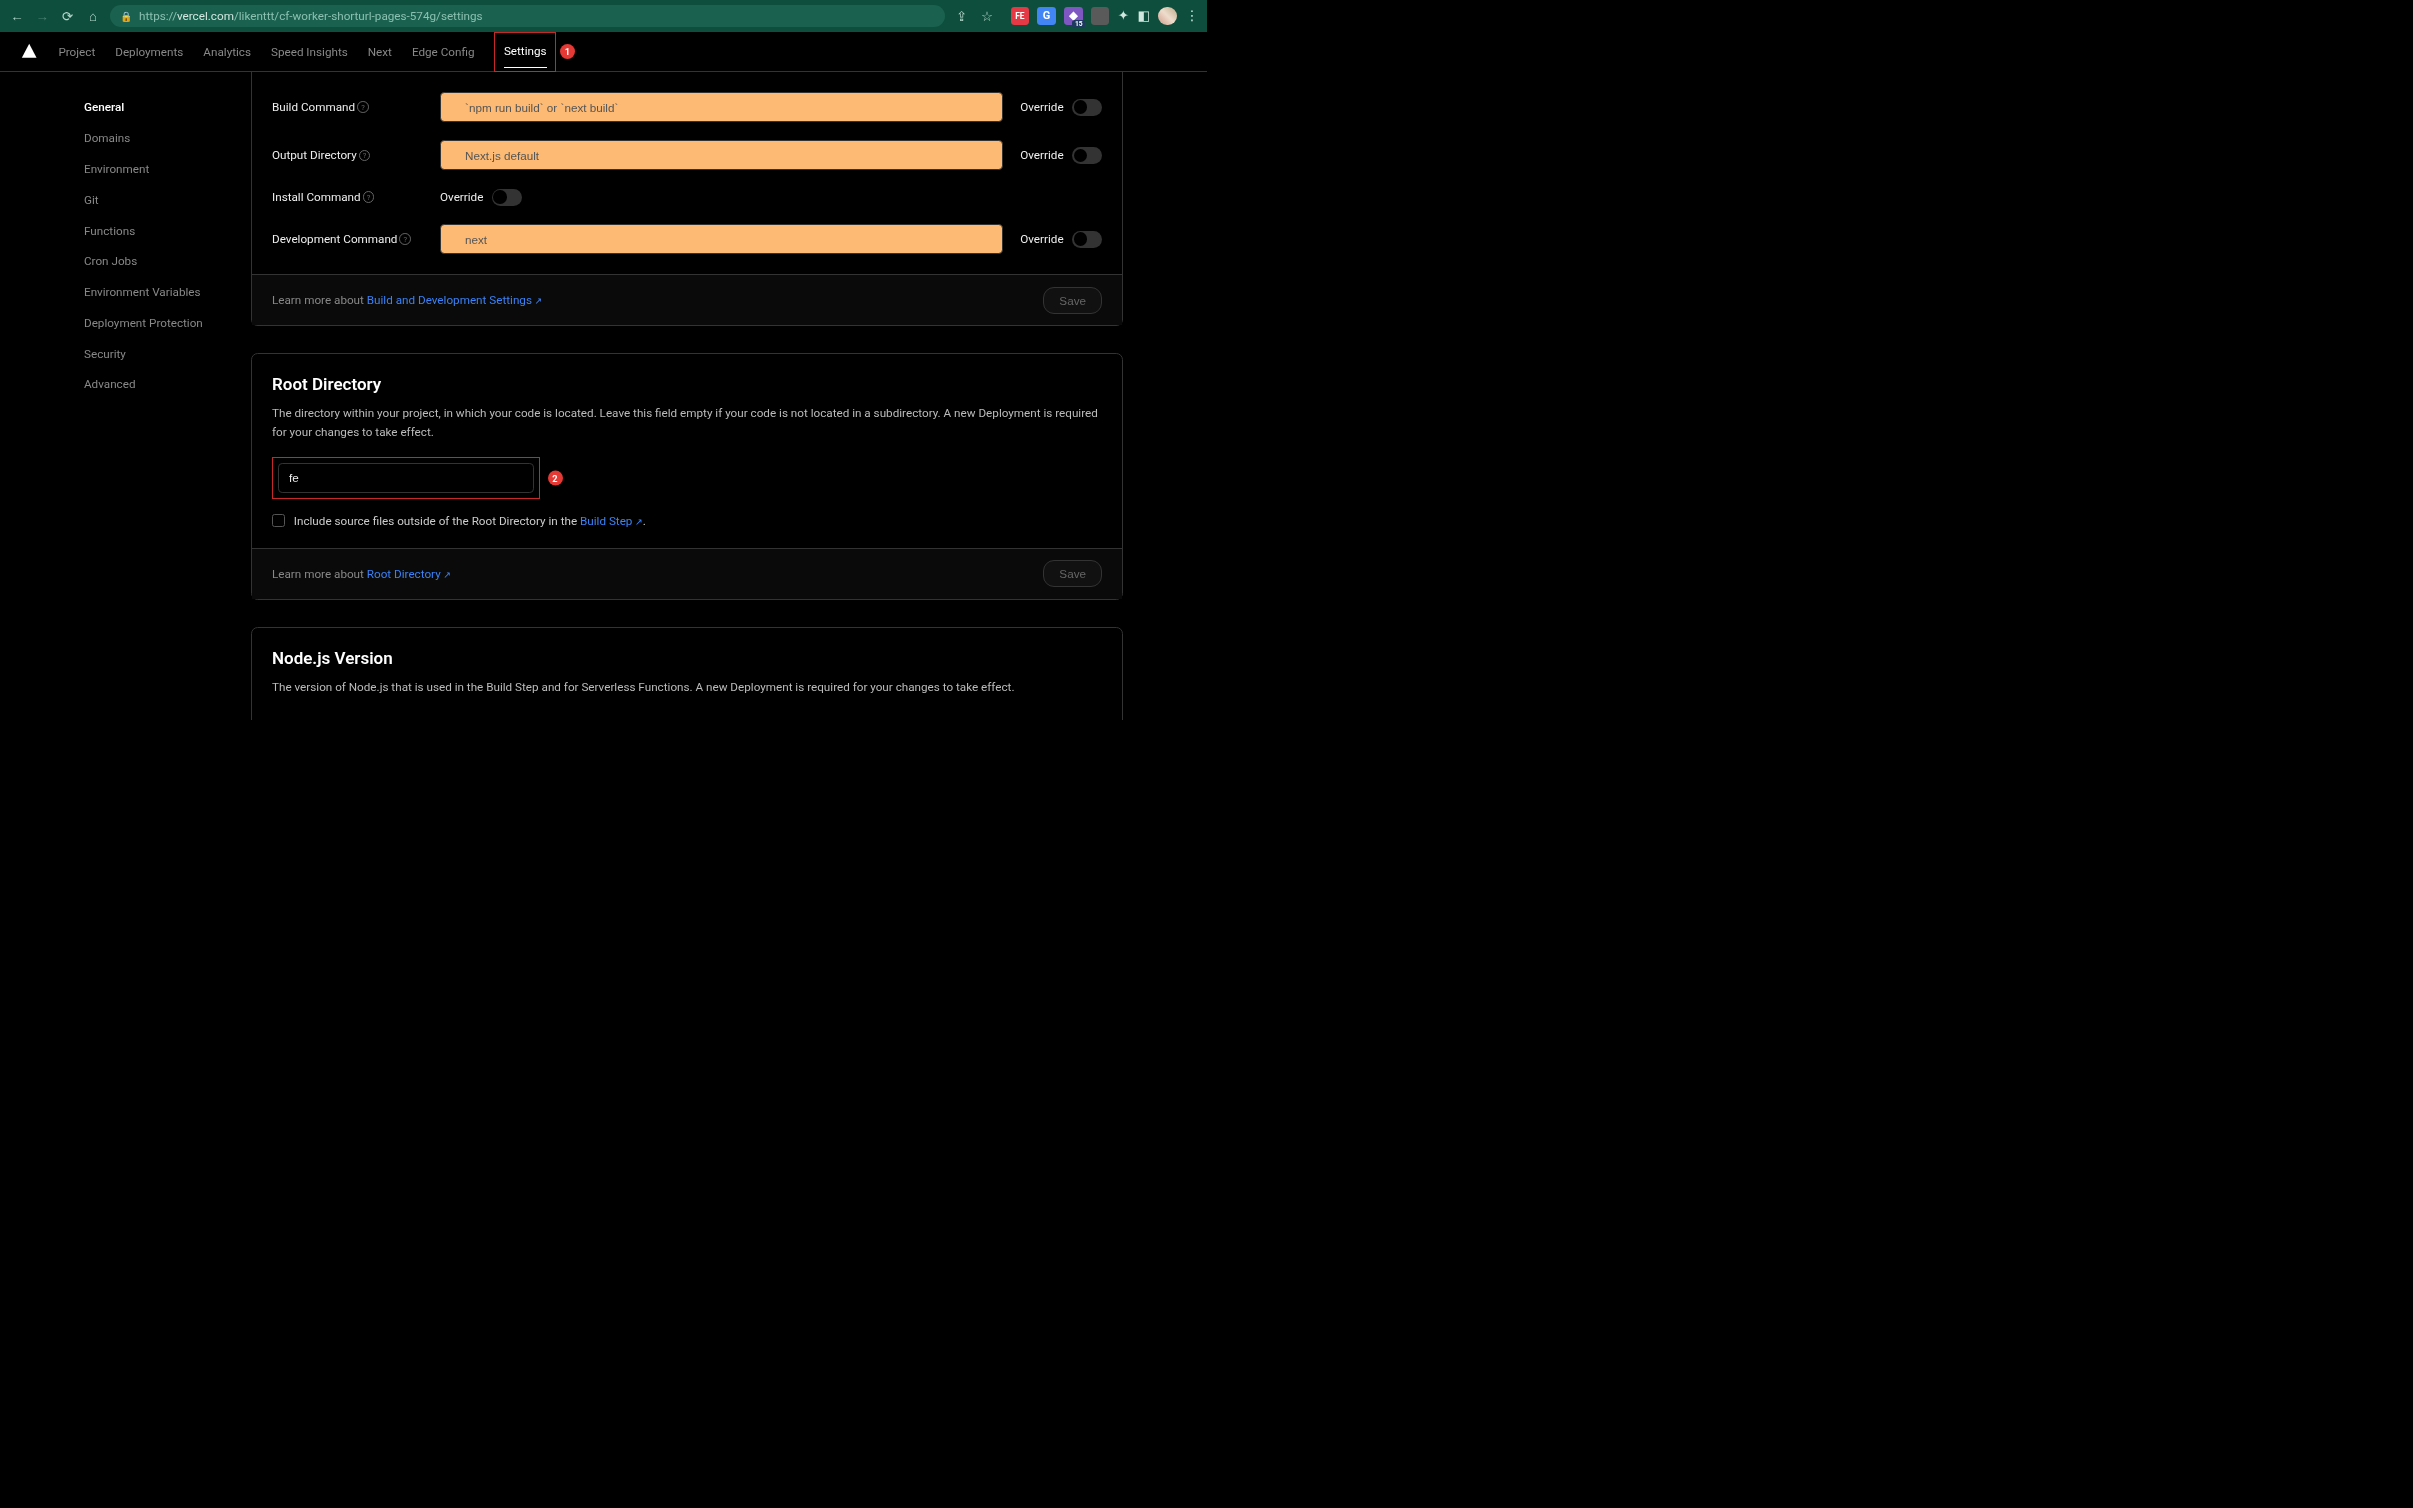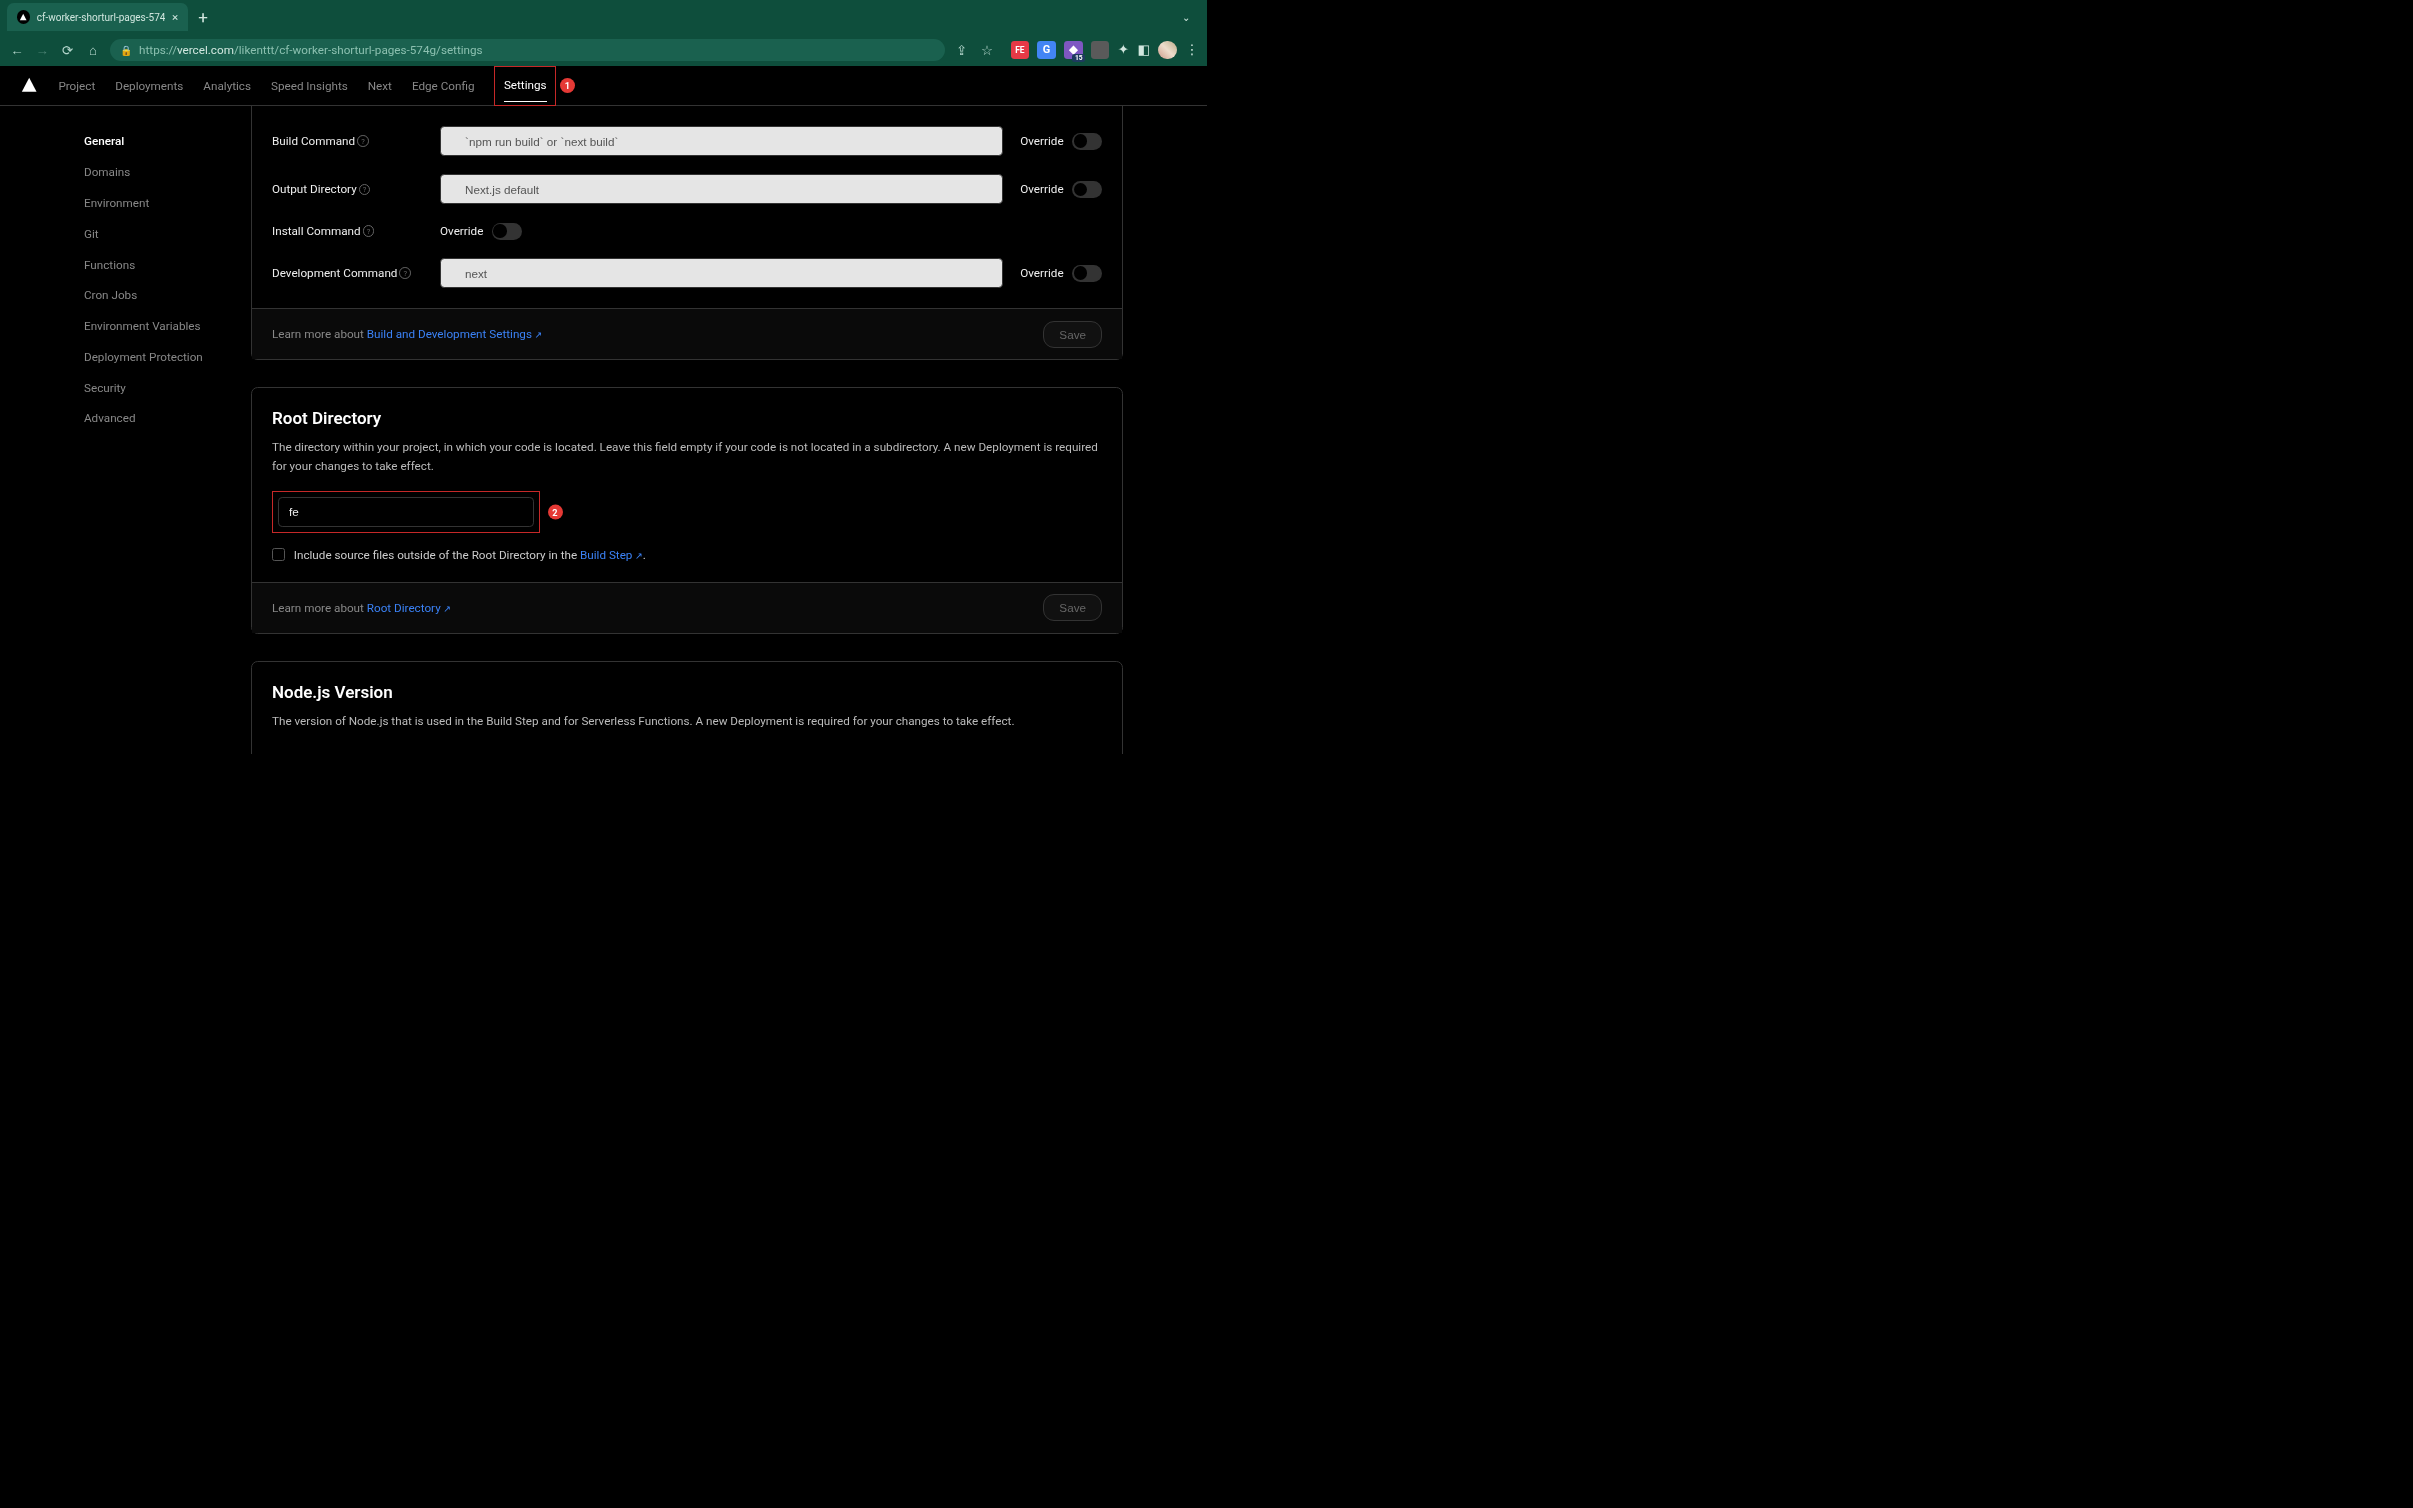--- a/index.html
+++ b/index.html
@@ -118,21 +118,21 @@
   width: 151px; color: #eee; font-size: 11.7px; display: flex; align-items: center; gap: 2px;
 }
 .help-icon {
   width: 11.7px; height: 11.7px; border: 0.8px solid #666; border-radius: 50%;
   color: #666; font-size: 7.5px; display: flex; align-items: center; justify-content: center;
 }
 .text-input {
   flex: 1; background: #0a0a0a; border: 0.8px solid #333; border-radius: 4.2px;
   padding: 7.5px 10px; color: #eee; font-size: 11.7px;
 }
-.text-input.disabled { color: #555; background: #e5e5e5; padding-left: 24px; }
+.text-input.disabled { color: #555; background: #fdba74; padding-left: 24px; }
 .text-input::placeholder { color: #555; }
 .override { display: flex; align-items: center; gap: 8.4px; color: #eee; font-size: 11.7px; }
 .toggle {
   width: 30px; height: 17px; background: #333; border-radius: 8.4px; position: relative; cursor: pointer;
 }
 .toggle::after {
   content: ""; position: absolute; width: 13.4px; height: 13.4px; background: #000;
   border-radius: 50%; top: 1.7px; left: 1.7px;
 }
 
@@ -153,33 +153,20 @@
 .checkbox-row a { color: #3b82f6; text-decoration: none; }
 
 
 .main::-webkit-scrollbar { width: 8.4px; }
 .main::-webkit-scrollbar-thumb { background: #333; border-radius: 4.2px; }
 </style>
 </head>
 <body>
 
 <div class="browser-chrome">
-  <div class="tab-bar">
-    <div class="tab">
-      <span class="favicon">
-        <svg viewBox="0 0 20 20">
-            <path d="M10 2 L18 17 L2 17 Z" fill="#fff"></path>
-          </svg>
-      </span>
-      <span class="tab-title">cf-worker-shorturl-pages-574</span>
-      <span class="tab-close">×</span>
-    </div>
-    <span class="new-tab">+</span>
-    <span class="chevron-down-win">⌄</span>
-  </div>
   <div class="addr-bar">
     <span class="nav-btn">←</span>
     <span class="nav-btn disabled">→</span>
     <span class="nav-btn">⟳</span>
     <span class="nav-btn">⌂</span>
     <div class="url-box">
       <span class="lock">🔒</span>
       <span class="url-text">
         <span class="dim">https://</span><span>vercel.com</span><span class="dim">/likenttt/cf-worker-shorturl-pages-574g/settings</span>
       </span>

